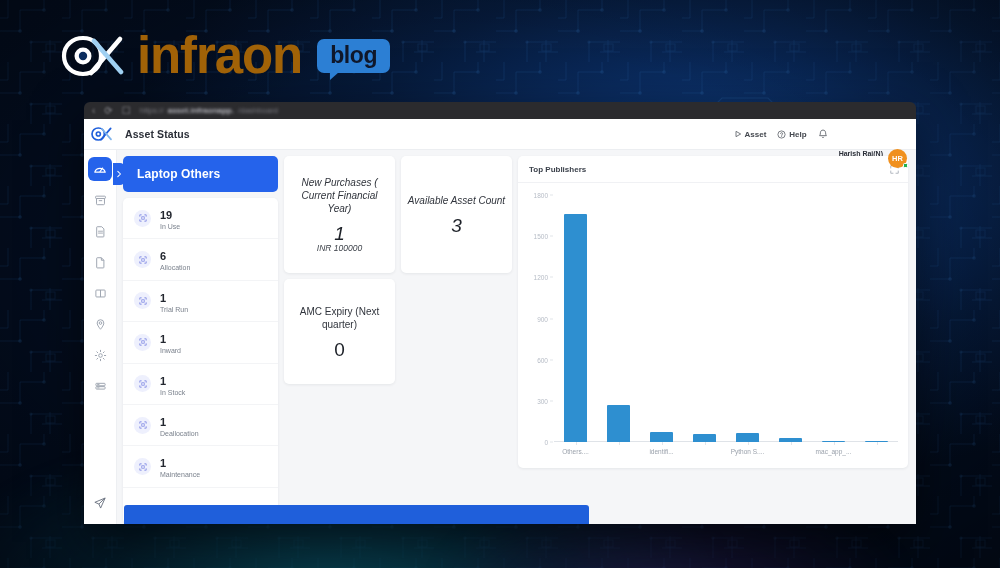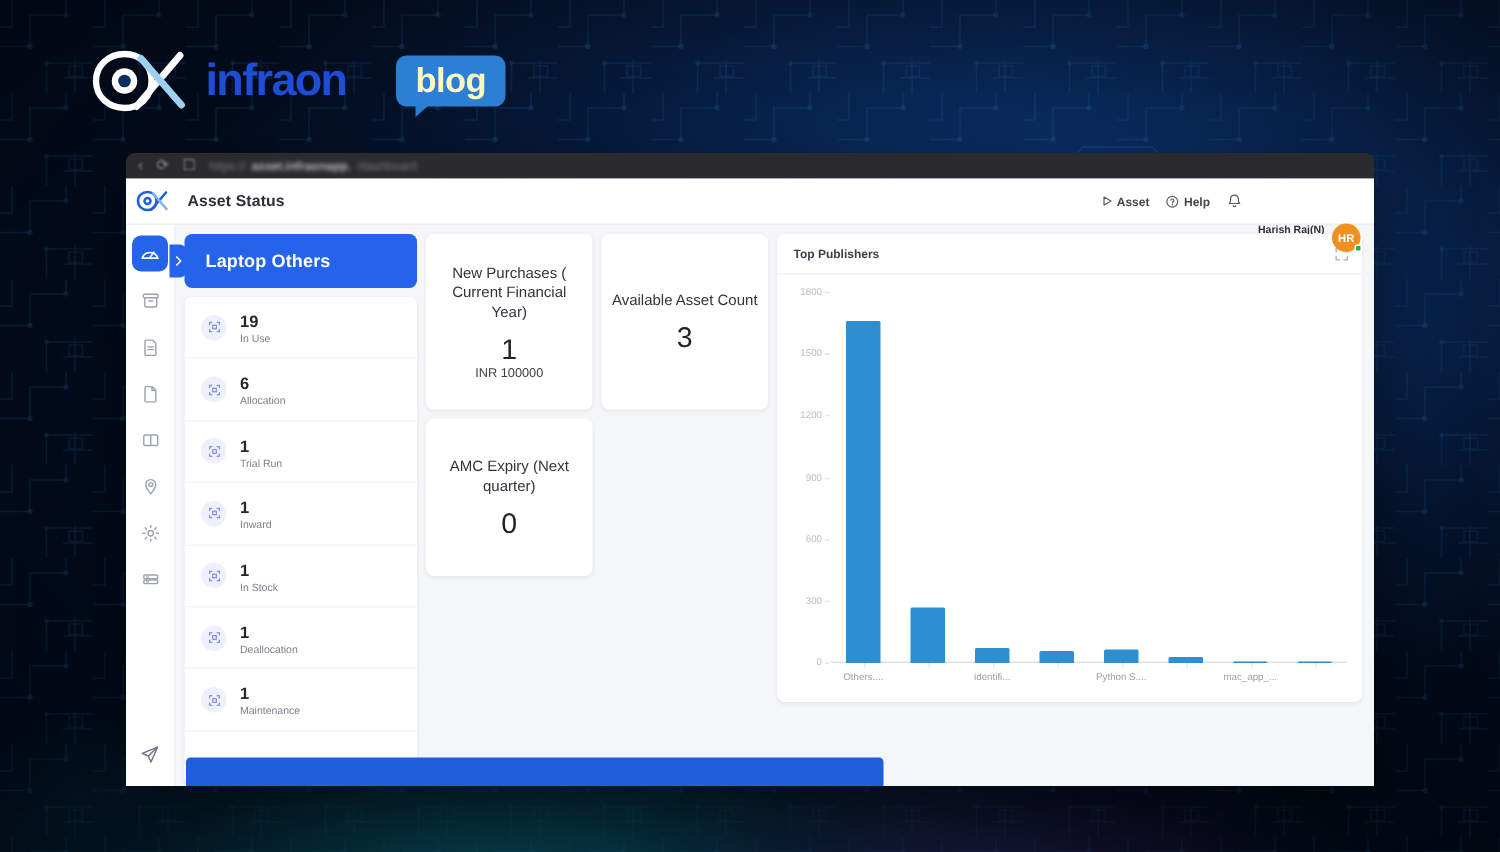--- a/index.html
+++ b/index.html
@@ -54,37 +54,37 @@
     position: absolute;
     left: 58px;
     top: 30px;
     display: flex;
     align-items: center;
     gap: 13px;
     z-index: 20;
   }
   #logo .mark { width: 66px; height: 48px; }
   #logo .word {
-    font-size: 30px;
+    font-size: 51px;
     font-weight: 700;
-    color: #1d4ed8;
+    color: #a16207;
     letter-spacing: -1.1px;
     line-height: 1;
   }
   #logo .blogchip {
     position: relative;
     background: #2c7fd4;
-    color: #fef9c3;
+    color: #0f172a;
     font-size: 23px;
     font-weight: 700;
     padding: 5px 13px 6px;
     border-radius: 7px;
     line-height: 1;
     letter-spacing: -.4px;
-    margin-left: 20px;
+    margin-left: 2px;
   }
   #logo .blogchip::after {
     content: "";
     position: absolute;
     left: 13px;
     bottom: -7px;
     width: 0; height: 0;
     border-left: 9px solid #2c7fd4;
     border-bottom: 8px solid transparent;
   }
@@ -292,21 +292,21 @@
     align-items: center;
     justify-content: center;
     flex-shrink: 0;
     color: #6f7ae0;
   }
   .asset-val { font-size: 11px; font-weight: 700; color: #23272f; line-height: 1.15; }
   .asset-lbl { font-size: 7px; color: #7b828d; line-height: 1.2; }
 
   
   #col-mid { width: 228px; display: flex; flex-direction: column; gap: 6px; }
-  #kpi-top { display: flex; gap: 6px; height: 117px; }
+  #kpi-top { display: flex; gap: 6px; height: 117px; font-style: italic; }
   .kpi {
     background: #fff;
     border-radius: 5px;
     box-shadow: 0 1px 3px rgba(16,24,40,.07);
     display: flex;
     flex-direction: column;
     align-items: center;
     justify-content: center;
     text-align: center;
     padding: 8px 6px;

